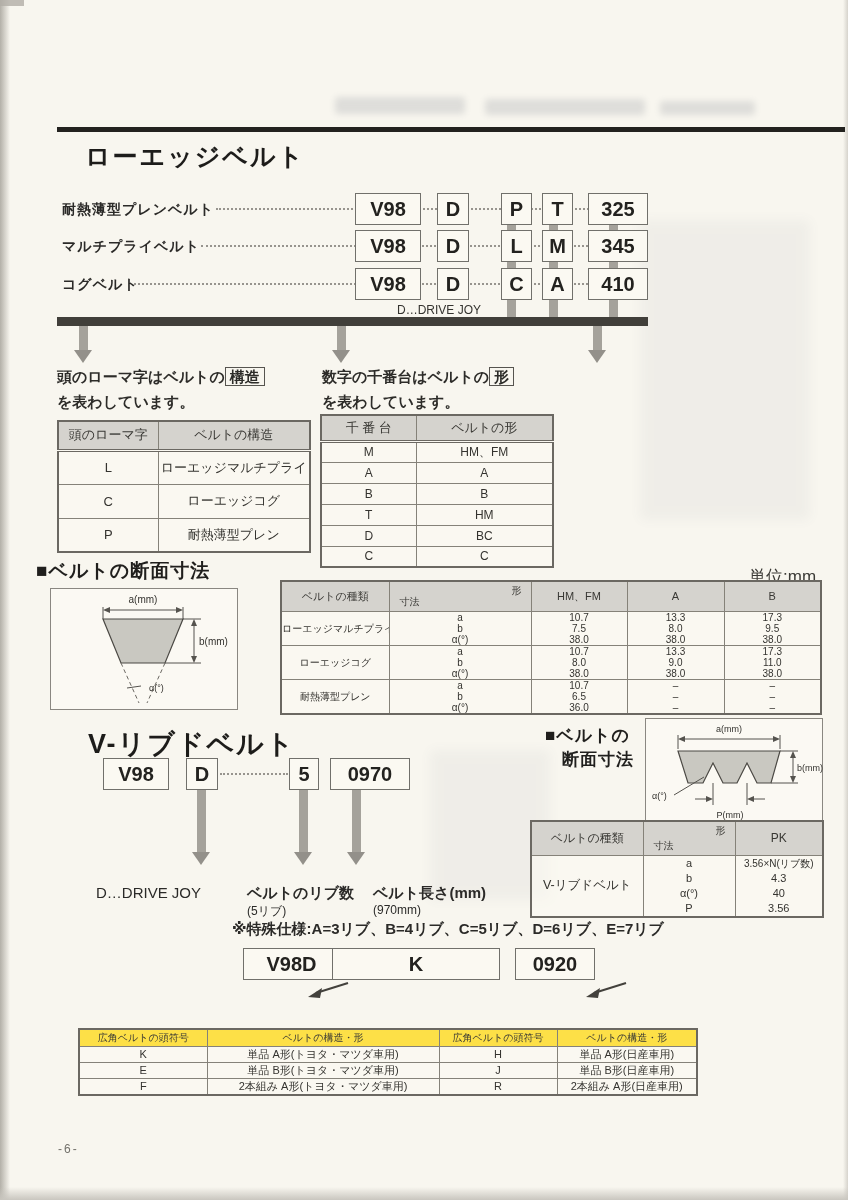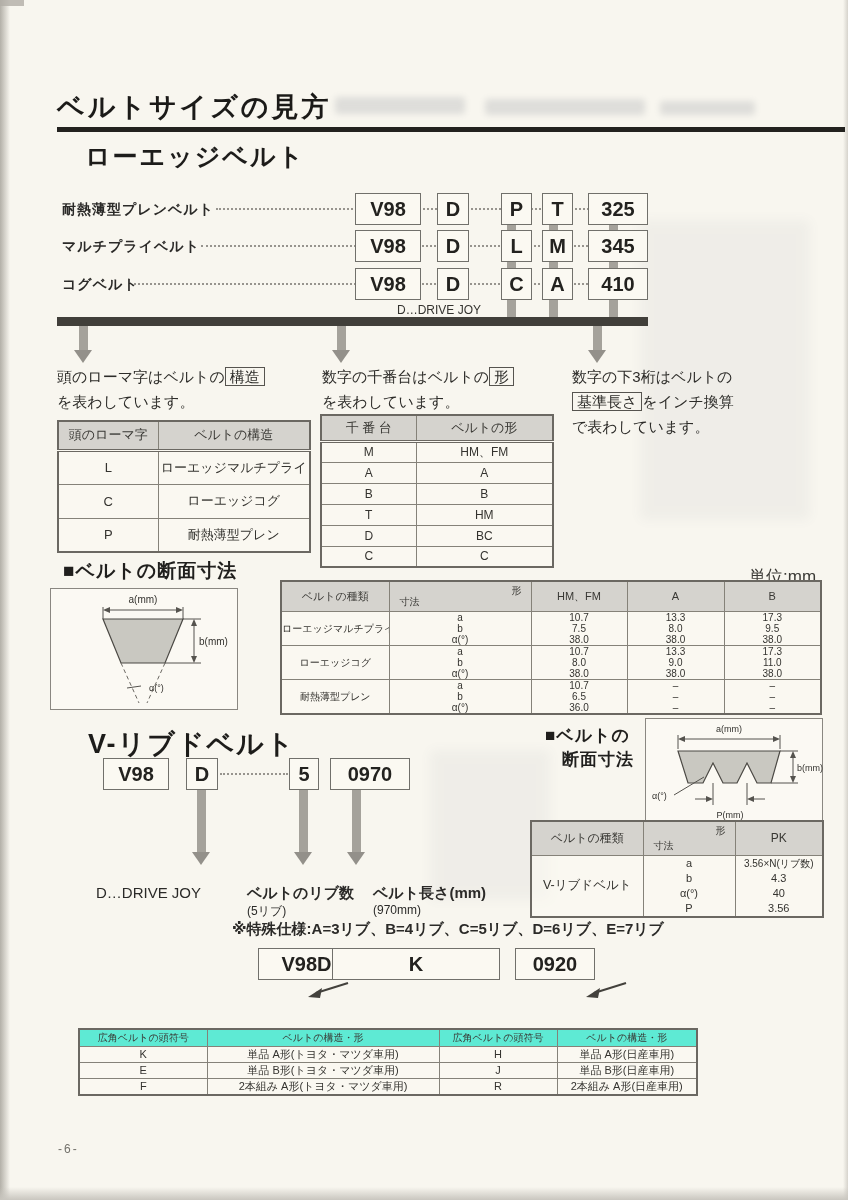--- a/index.html
+++ b/index.html
@@ -23,29 +23,29 @@
   .h-sec{font-size:19px;font-weight:bold;letter-spacing:1px;color:#201f1d}
 
   
   .crow{left:0;width:848px;height:32px}
   .rlabel{position:absolute;left:62px;top:8px;font-size:14px;font-weight:bold;letter-spacing:1px}
   .leader{position:absolute;top:15px;border-top:2px dotted #97948e;z-index:1;height:0}
   .cbox{position:absolute;top:0;height:32px;border:1px solid #71706b;background:#fbf9f2;text-align:center;
         font-size:20px;font-weight:bold;line-height:30px;z-index:3;color:#23221f}
   .p1{left:355px;width:66px}.p2{left:437px;width:32px}.p3{left:501px;width:31px}.p4{left:542px;width:31px}.p5{left:588px;width:60px}
   .q1{left:103px;width:66px}.q2{left:186px;width:32px}.q3{left:289px;width:30px}.q4{left:330px;width:80px}
-  .w1{left:258px;width:97px}.w2{left:332px;width:168px}.w3{left:515px;width:80px}
+  .w1{left:243px;width:97px}.w2{left:332px;width:168px}.w3{left:515px;width:80px}
 
   .vbar{position:absolute;width:9px;background:#a5a29b;z-index:2}
   .hbar{position:absolute;height:9px;background:#413f3a;z-index:2}
   .ahead{position:absolute;width:0;height:0;border-left:9px solid transparent;border-right:9px solid transparent;
          border-top:13px solid #93908a;z-index:2}
   .small-note{font-size:12px;color:#34332f}
 
-  .note{position:absolute;font-size:15px;font-weight:400;line-height:25px;color:#2d2c29}
+  .note{position:absolute;font-size:15px;font-weight:700;line-height:25px;color:#2d2c29}
   .kbox{border:1px solid #56544f;padding:0 4px}
 
   
   table{border-collapse:collapse;table-layout:fixed}
   .t{position:absolute;border:2px solid #6b6862;background:rgba(252,250,243,.55)}
   .t th,.t td{border:1px solid #858279;text-align:center;padding:0;font-weight:normal;color:#34332f;white-space:nowrap;overflow:hidden}
   .t thead th{background:#d5d3ce;color:#393834}
   .tbl-letter{left:57px;top:420px;width:252px}
   .tbl-letter thead th{height:29px;font-size:13px;border-bottom:3px double #6b6862}
   .tbl-letter td{height:34px;font-size:13px}
@@ -64,21 +64,21 @@
   .diag .dt{position:absolute;top:2px;right:9px;font-size:10px}
   .diag .db{position:absolute;bottom:2px;left:10px;font-size:10px}
 
   .pkt{left:530px;top:820px;width:292px}
   .pkt thead th{height:34px;font-size:12px}
   .pkt td{height:15px;font-size:11px;line-height:15px;border-top:0;border-bottom:0}
   .pkt .pname{font-size:12.5px}
   .pkt .pkv{font-size:10px}
 
   .widet{left:78px;top:1028px;width:618px}
-  .widet thead th{height:17px;font-size:10px;background:#5eead4}
+  .widet thead th{height:17px;font-size:10px;background:#fde047}
   .widet td{height:16px;font-size:11px}
 
   .diagbox{border:1px solid #8a8781;background:#fbf9f3}
   .notebox{position:absolute;height:26px;border:2px solid #43413c;font-size:13.5px;font-weight:bold;
            line-height:22px;text-align:center;background:#f9f7f0;color:#23221f}
   .sub{font-size:12px;font-weight:normal}
   .pnum{left:58px;top:1142px;font-size:12px;color:#73716b;letter-spacing:2px}
   svg text{fill:#33322e;font-family:"Liberation Sans","DejaVu Sans",sans-serif}
   svg .ln{stroke:#55534e;stroke-width:1;fill:none}
   svg .dash{stroke:#6b6862;stroke-width:1;fill:none;stroke-dasharray:4 3}
@@ -93,21 +93,20 @@
   <div class="abs edge-left"></div>
   <div class="abs edge-right"></div>
   <div class="abs edge-bottom"></div>
   <div class="abs corner-mark"></div>
   <span class="smudge" style="left:335px;top:97px;width:130px;height:17px"></span>
   <span class="smudge" style="left:485px;top:99px;width:160px;height:16px"></span>
   <span class="smudge" style="left:660px;top:101px;width:95px;height:14px"></span>
   <span class="smudge faint" style="left:640px;top:220px;width:170px;height:300px"></span>
   <span class="smudge faint" style="left:430px;top:750px;width:120px;height:150px"></span>
 
-  <h1 class="abs title">ベルトサイズの見方</h1>
   <div class="abs rule"></div>
 
   <h2 class="abs h-big" style="left:85px;top:140px">ローエッジベルト</h2>
 
   <div class="vbar" style="left:507px;top:225px;height:101px"></div>
   <div class="vbar" style="left:549px;top:225px;height:101px"></div>
   <div class="vbar" style="left:609px;top:225px;height:101px"></div>
 
   <div class="abs crow" style="top:193px">
     <span class="rlabel">耐熱薄型プレンベルト</span>
@@ -146,25 +145,20 @@
   <div class="ahead" style="left:332px;top:350px"></div>
   <div class="ahead" style="left:588px;top:350px"></div>
 
   <div class="note" style="left:57px;top:364px;width:270px">
     <span>頭のローマ字はベルトの</span><span class="kbox">構造</span><br>
     <span>を表わしています。</span>
   </div>
   <div class="note" style="left:322px;top:364px;width:240px">
     <span>数字の千番台はベルトの</span><span class="kbox">形</span><br>
     <span>を表わしています。</span>
-  </div>
-  <div class="note" style="left:572px;top:364px;width:235px">
-    <span>数字の下3桁はベルトの</span><br>
-    <span class="kbox">基準長さ</span><span>をインチ換算</span><br>
-    <span>で表わしています。</span>
   </div>
 
   <table class="t tbl-th">
     <colgroup>
         <col style="width:95px">
         <col style="width:137px">
       </colgroup>
     <thead>
         <tr>
       <th>千 番 台</th>
@@ -219,21 +213,21 @@
           <td>C</td>
           <td>ローエッジコグ</td>
         </tr>
       <tr>
           <td>P</td>
           <td>耐熱薄型プレン</td>
         </tr>
     </tbody>
   </table>
 
-  <h3 class="abs h-sec" style="left:63px;top:558px">■ベルトの断面寸法</h3>
+  <h3 class="abs h-sec" style="left:36px;top:558px">■ベルトの断面寸法</h3>
   <div class="abs diagbox" style="left:50px;top:588px;width:188px;height:122px">
     <svg width="188" height="122" viewBox="0 0 188 122">
       <polygon class="shape" points="52,30 132,30 114,74 70,74"></polygon>
       <line class="ln" x1="52" y1="18" x2="52" y2="30"></line>
       <line class="ln" x1="132" y1="18" x2="132" y2="30"></line>
       <line class="ln" x1="56" y1="21" x2="128" y2="21"></line>
       <polygon class="hd" points="52,21 59,18 59,24"></polygon>
       <polygon class="hd" points="132,21 125,18 125,24"></polygon>
       <text x="92" y="14" font-size="10" text-anchor="middle">a(mm)</text>
       <line class="ln" x1="132" y1="30" x2="150" y2="30"></line>

